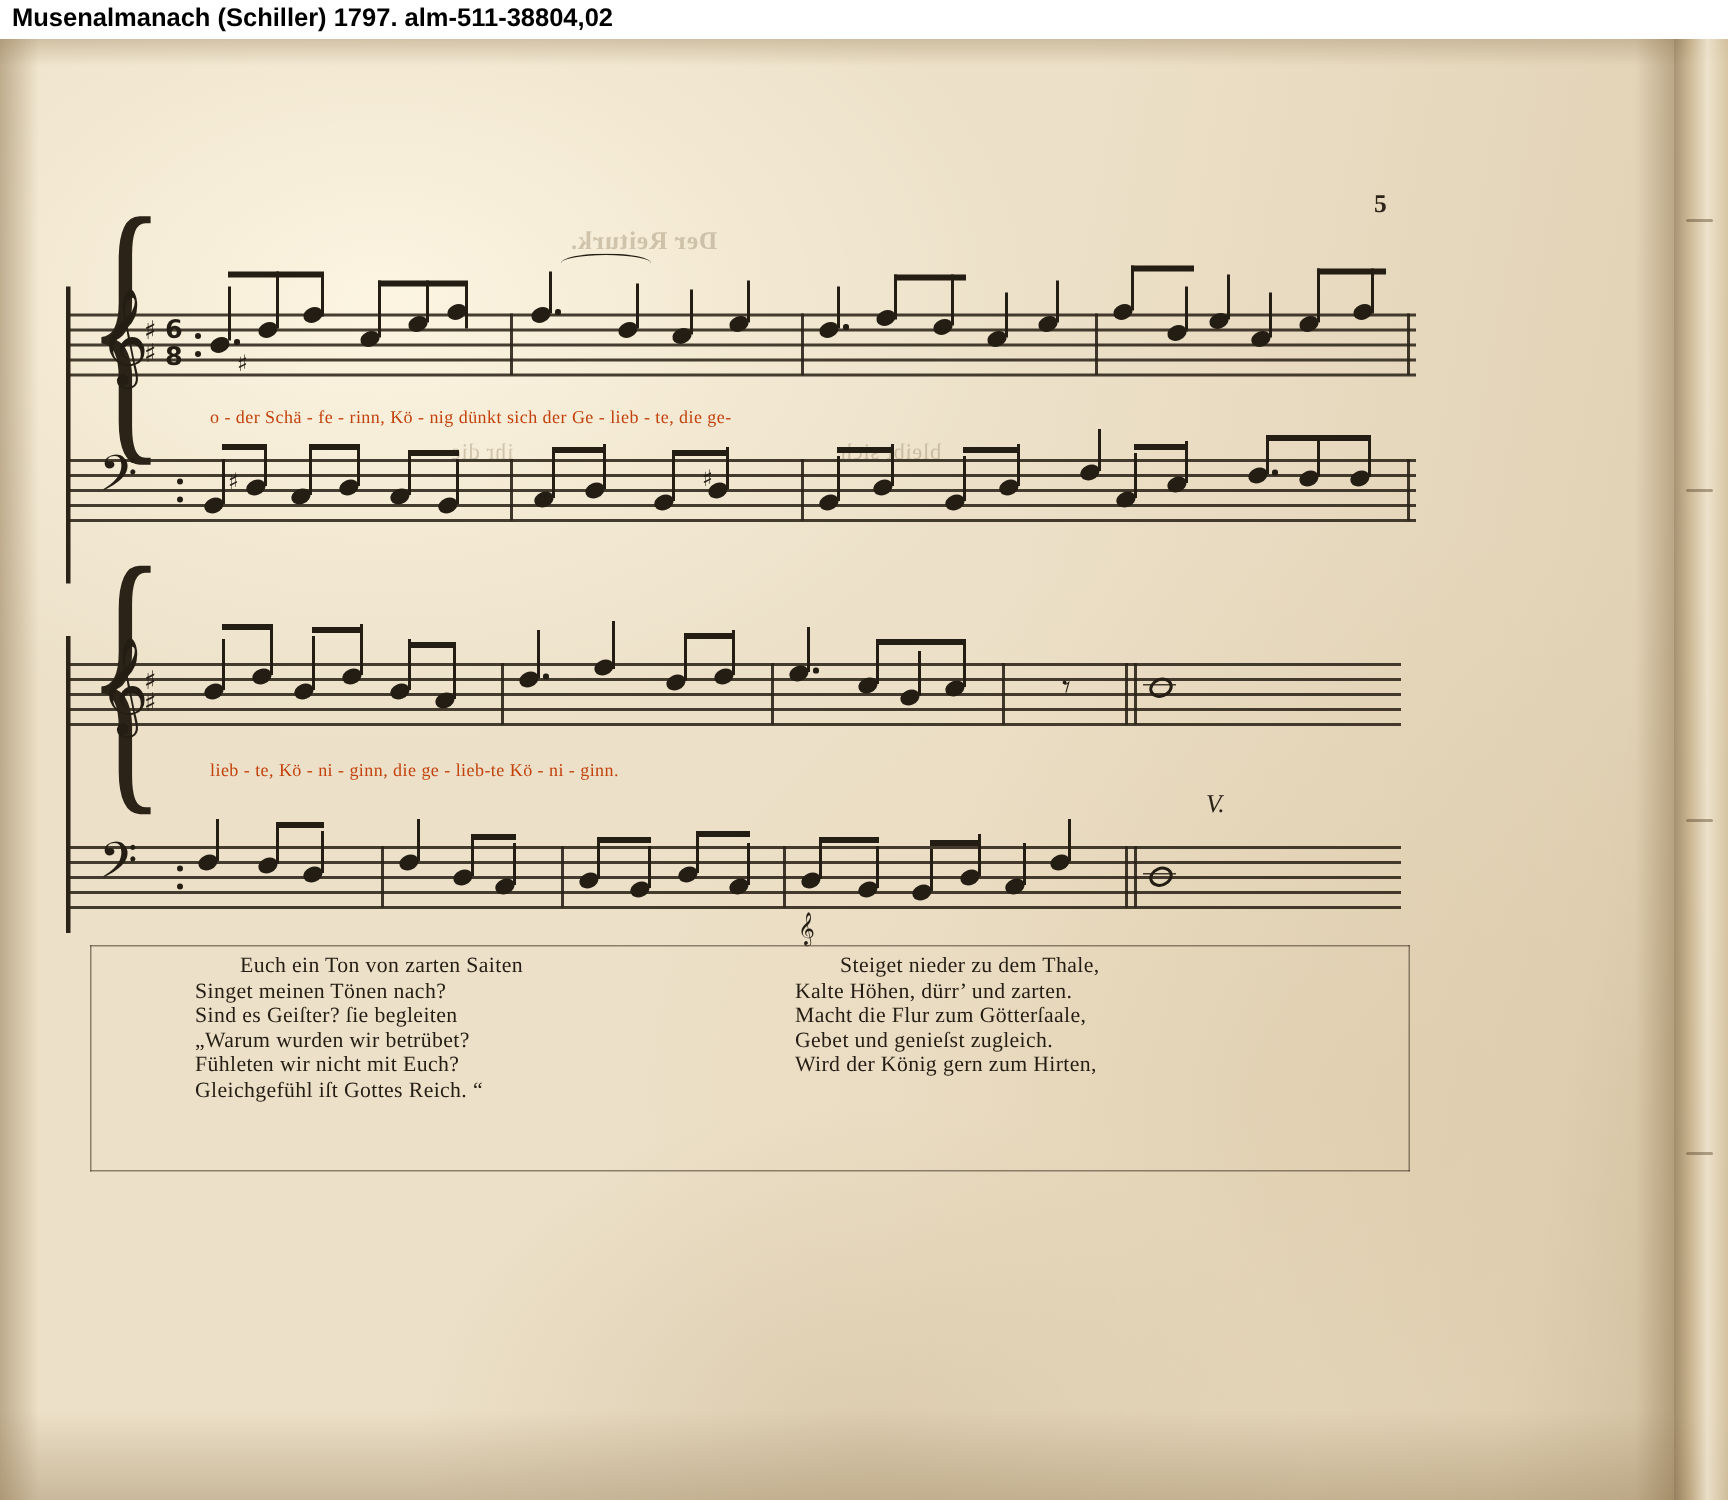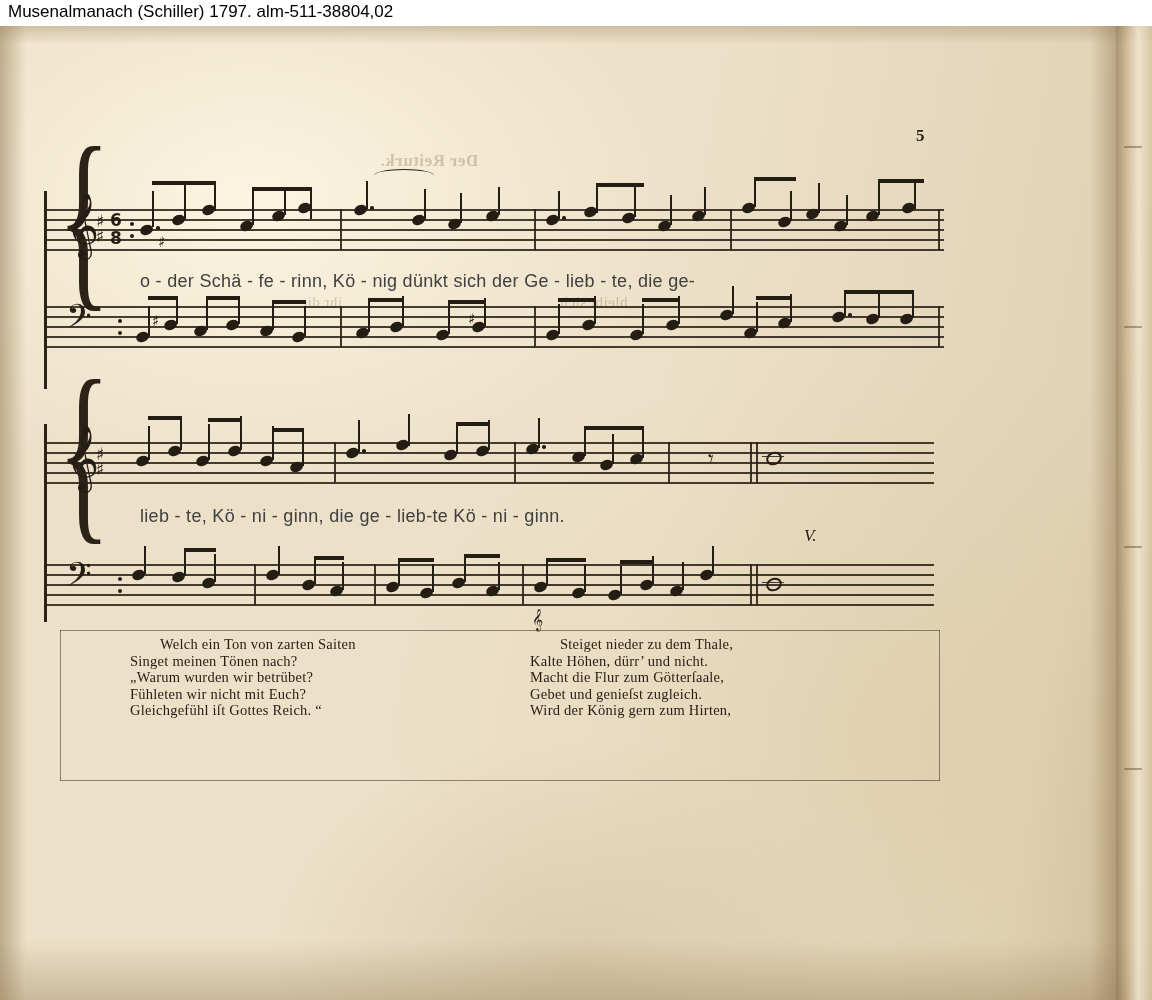--- a/index.html
+++ b/index.html
@@ -20,21 +20,21 @@
     left: 0; top: 0;
     width: 1152px;
     height: 26px;
     background: #ffffff;
     z-index: 40;
   }
   #header-title {
     position: absolute;
     left: 8px; top: 2px;
     font-family: "Liberation Sans", sans-serif;
-    font-weight: normal;
+    font-weight: bold;
     font-size: 17px;
     color: #000000;
     letter-spacing: 0px;
     white-space: nowrap;
   }
 
   
   #page-scan {
     position: absolute;
     left: 0; top: 26px;
@@ -216,23 +216,23 @@
     font-family: "DejaVu Sans", sans-serif;
   }
   .slur {
     position: absolute;
     border-top: 1.6px solid #241d13;
     border-radius: 50%;
     height: 12px;
   }
   .lyric {
     position: absolute;
-    font-family: Liberation Sans, sans-serif;
-    font-size: 18px;
-    color: #404040;
+    font-family: Liberation Serif, serif;
+    font-size: 12px;
+    color: #c2410c;
     white-space: nowrap;
     letter-spacing: 0.3px;
   }
   .verse-mark {
     position: absolute;
     font-family: "Liberation Serif", serif;
     font-style: italic;
     font-size: 17px;
     color: #2a2217;
   }
@@ -589,29 +589,30 @@
   </div>
 
   <div id="verse-block">
 
     <div class="verse-rule" style="left:0px;   top:0px;   width:880px; height:1.2px;"></div>
     <div class="verse-rule" style="left:0px;   top:150px; width:880px; height:1.2px;"></div>
     <div class="verse-rule" style="left:0px;   top:0px;   width:1.2px; height:151px;"></div>
     <div class="verse-rule" style="left:879px; top:0px;   width:1.2px; height:151px;"></div>
 
     <div class="verse-col" id="verse-left" style="left:70px; width:400px;">
-      <div class="verse-line indent">Welch ein Ton von zarten Saiten</div>
+      <div class="verse-line indent">Euch ein Ton von zarten Saiten</div>
       <div class="verse-line">Singet meinen Tönen nach?</div>
+      <div class="verse-line">Sind es Geiſter? ſie begleiten</div>
       <div class="verse-line">„Warum wurden wir betrübet?</div>
       <div class="verse-line">Fühleten wir nicht mit Euch?</div>
       <div class="verse-line">Gleichgefühl iſt Gottes Reich. “</div>
     </div>
 
     <div class="verse-col" id="verse-right" style="left:470px; width:400px;">
       <div class="verse-line indent">Steiget nieder zu dem Thale,</div>
-      <div class="verse-line">Kalte Höhen, dürr’ und nicht.</div>
+      <div class="verse-line">Kalte Höhen, dürr’ und zarten.</div>
       <div class="verse-line">Macht die Flur zum Götterſaale,</div>
       <div class="verse-line">Gebet und genieſst zugleich.</div>
       <div class="verse-line">Wird der König gern zum Hirten,</div>
     </div>
   </div>
 
 </div>
 
 </body></html>

